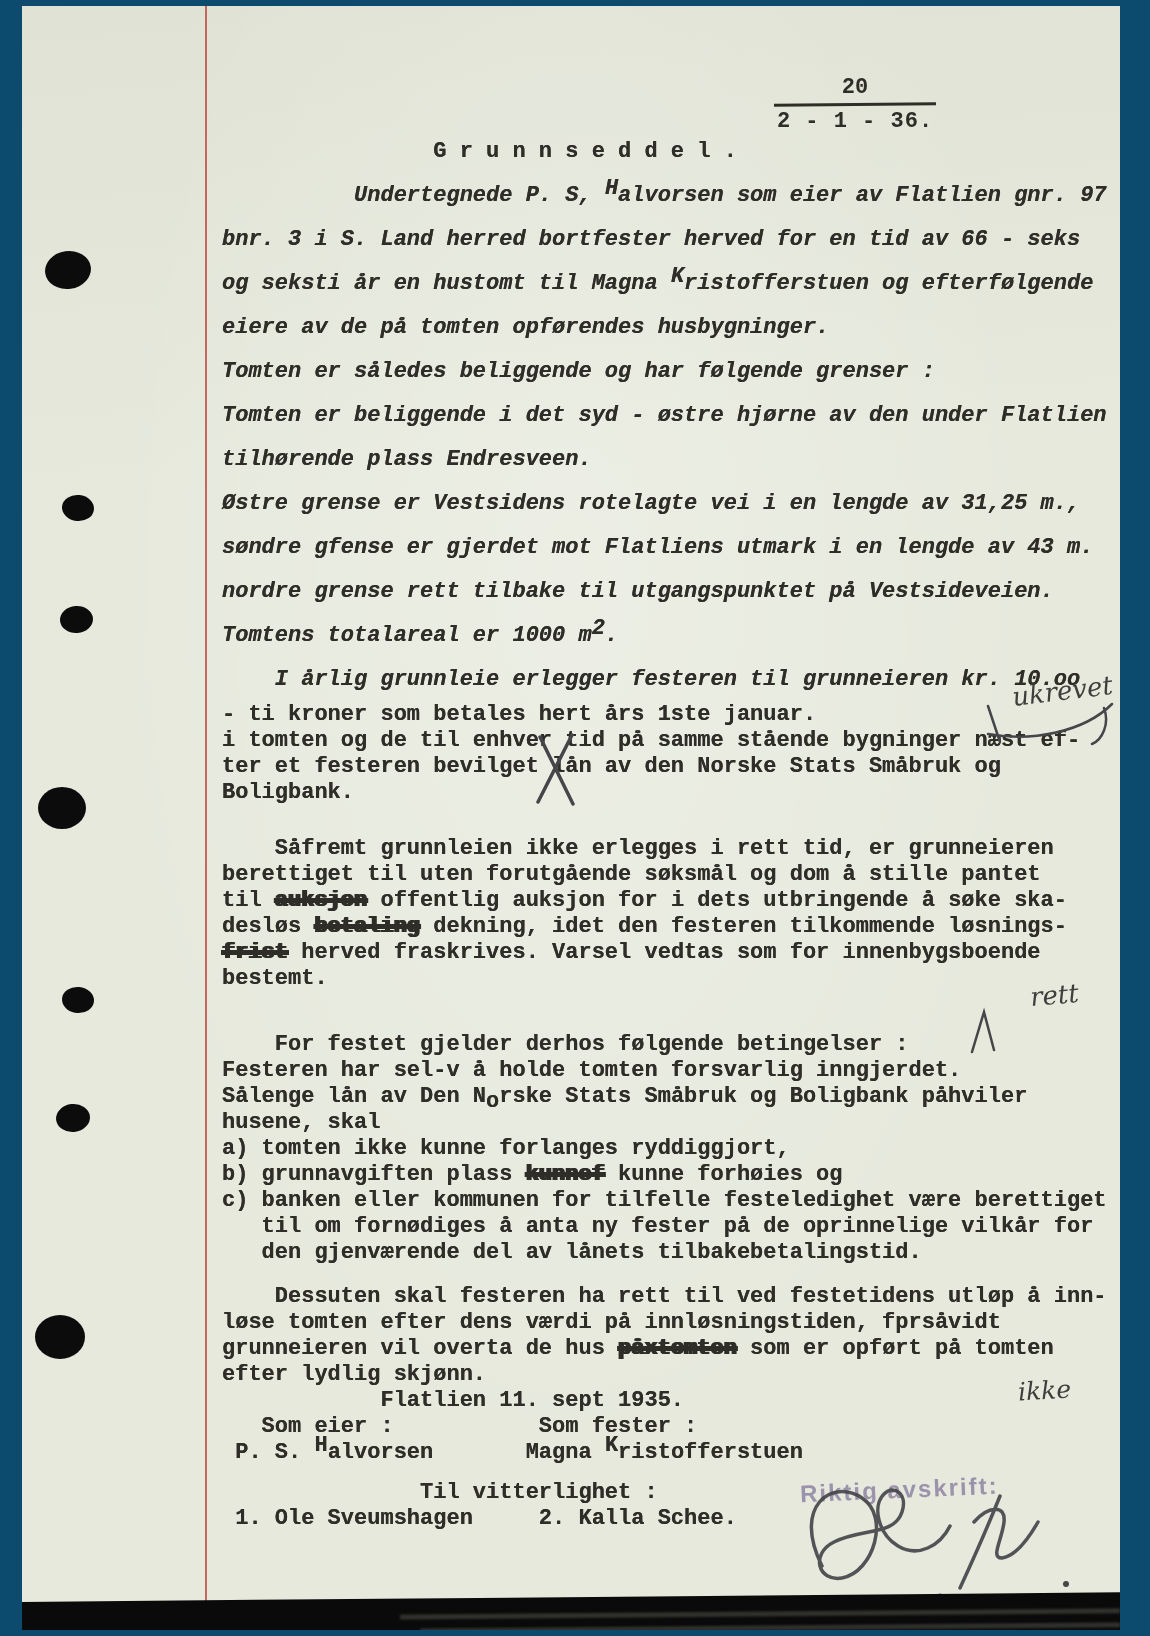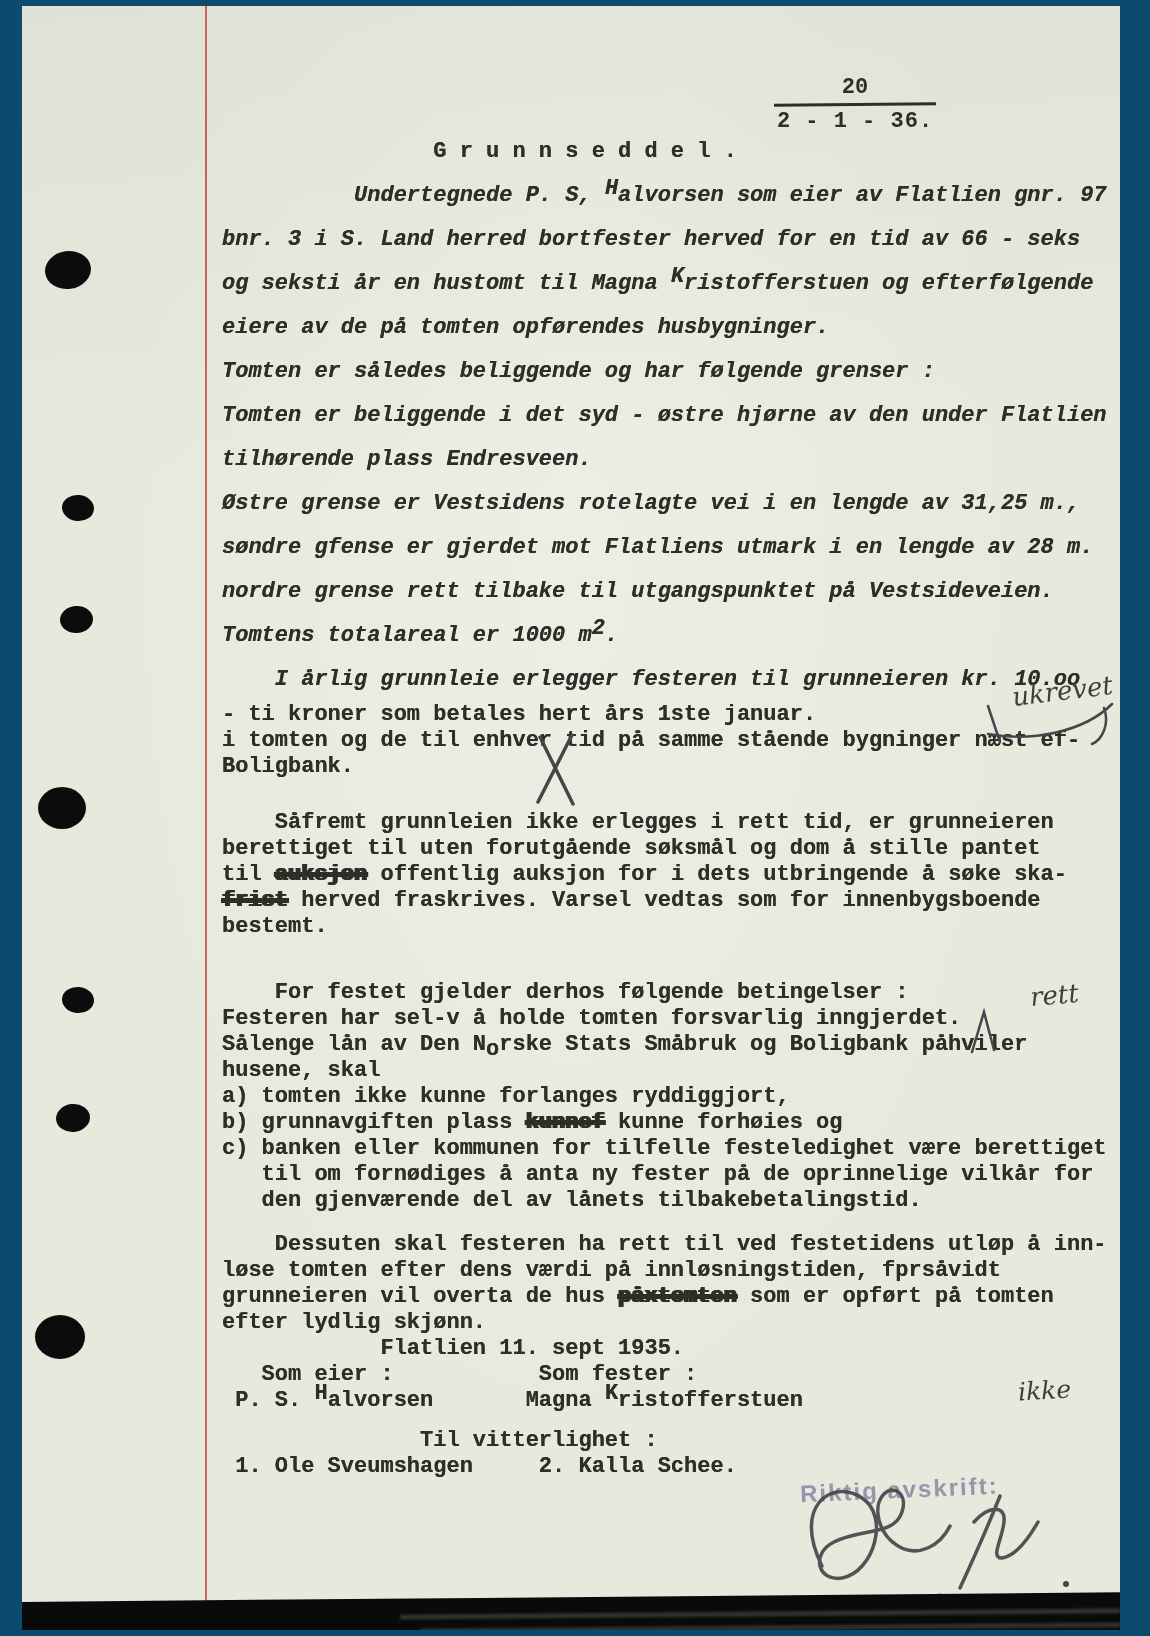--- a/index.html
+++ b/index.html
@@ -75,30 +75,32 @@
     <div id="doc">
         <div class="ln t"><span>                G r u n n s e d d e l .</span></div>
         <div class="ln d"><span>          Undertegnede P. S, </span><span class="seg-u">H</span><span>alvorsen som eier av Flatlien gnr. 97</span></div>
         <div class="ln d"><span>bnr. 3 i S. Land herred bortfester herved for en tid av 66 - seks</span></div>
         <div class="ln d"><span>og seksti år en hustomt til Magna </span><span class="seg-u">K</span><span>ristofferstuen og efterfølgende</span></div>
         <div class="ln d"><span>eiere av de på tomten opførendes husbygninger.</span></div>
         <div class="ln d"><span>Tomten er således beliggende og har følgende grenser :</span></div>
         <div class="ln d"><span>Tomten er beliggende i det syd - østre hjørne av den under Flatlien</span></div>
         <div class="ln d"><span>tilhørende plass Endresveen.</span></div>
         <div class="ln d"><span>Østre grense er Vestsidens rotelagte vei i en lengde av 31,25 m.,</span></div>
-        <div class="ln d"><span>søndre gfense er gjerdet mot Flatliens utmark i en lengde av 28 m.</span></div>
+        <div class="ln d"><span>søndre gfense er gjerdet mot Flatliens utmark i en lengde av 43 m.</span></div>
         <div class="ln d"><span>nordre grense rett tilbake til utgangspunktet på Vestsideveien.</span></div>
         <div class="ln d"><span>Tomtens totalareal er 1000 m</span><span class="seg-u">2</span><span>.</span></div>
         <div class="ln d"><span>    I årlig grunnleie erlegger festeren til grunneieren kr. 10.oo</span></div>
         <div class="ln s"><span>- ti kroner som betales hert års 1ste januar.</span></div>
         <div class="ln s"><span>i tomten og de til enhver tid på samme stående bygninger næst ef-</span></div>
+        <div class="ln s"><span>ter et festeren bevilget lån av den Norske Stats Småbruk og</span></div>
         <div class="ln s"><span>Boligbank.</span></div>
         <div class="ln s" style="margin-top: 30px;"><span>    Såfremt grunnleien ikke erlegges i rett tid, er grunneieren</span></div>
         <div class="ln s"><span>berettiget til uten forutgående søksmål og dom å stille pantet</span></div>
         <div class="ln s"><span>til </span><span class="seg-x">auksjon</span><span> offentlig auksjon for i dets utbringende å søke ska-</span></div>
+        <div class="ln s"><span>desløs </span><span class="seg-x">betaling</span><span> dekning, idet den festeren tilkommende løsnings-</span></div>
         <div class="ln s"><span class="seg-x">frist</span><span> herved fraskrives. Varsel vedtas som for innenbygsboende</span></div>
         <div class="ln s"><span>bestemt.</span></div>
         <div class="ln s" style="margin-top: 40px;"><span>    For festet gjelder derhos følgende betingelser :</span></div>
         <div class="ln s"><span>Festeren har sel-v å holde tomten forsvarlig inngjerdet.</span></div>
         <div class="ln s"><span>Sålenge lån av Den N</span><span class="seg-b">o</span><span>rske Stats Småbruk og Boligbank påhviler</span></div>
         <div class="ln s"><span>husene, skal</span></div>
         <div class="ln s"><span>a) tomten ikke kunne forlanges ryddiggjort,</span></div>
         <div class="ln s"><span>b) grunnavgiften plass </span><span class="seg-x">kunnef</span><span> kunne forhøies og</span></div>
         <div class="ln s"><span>c) banken eller kommunen for tilfelle festeledighet være berettiget</span></div>
         <div class="ln s"><span>   til om fornødiges å anta ny fester på de oprinnelige vilkår for</span></div>

